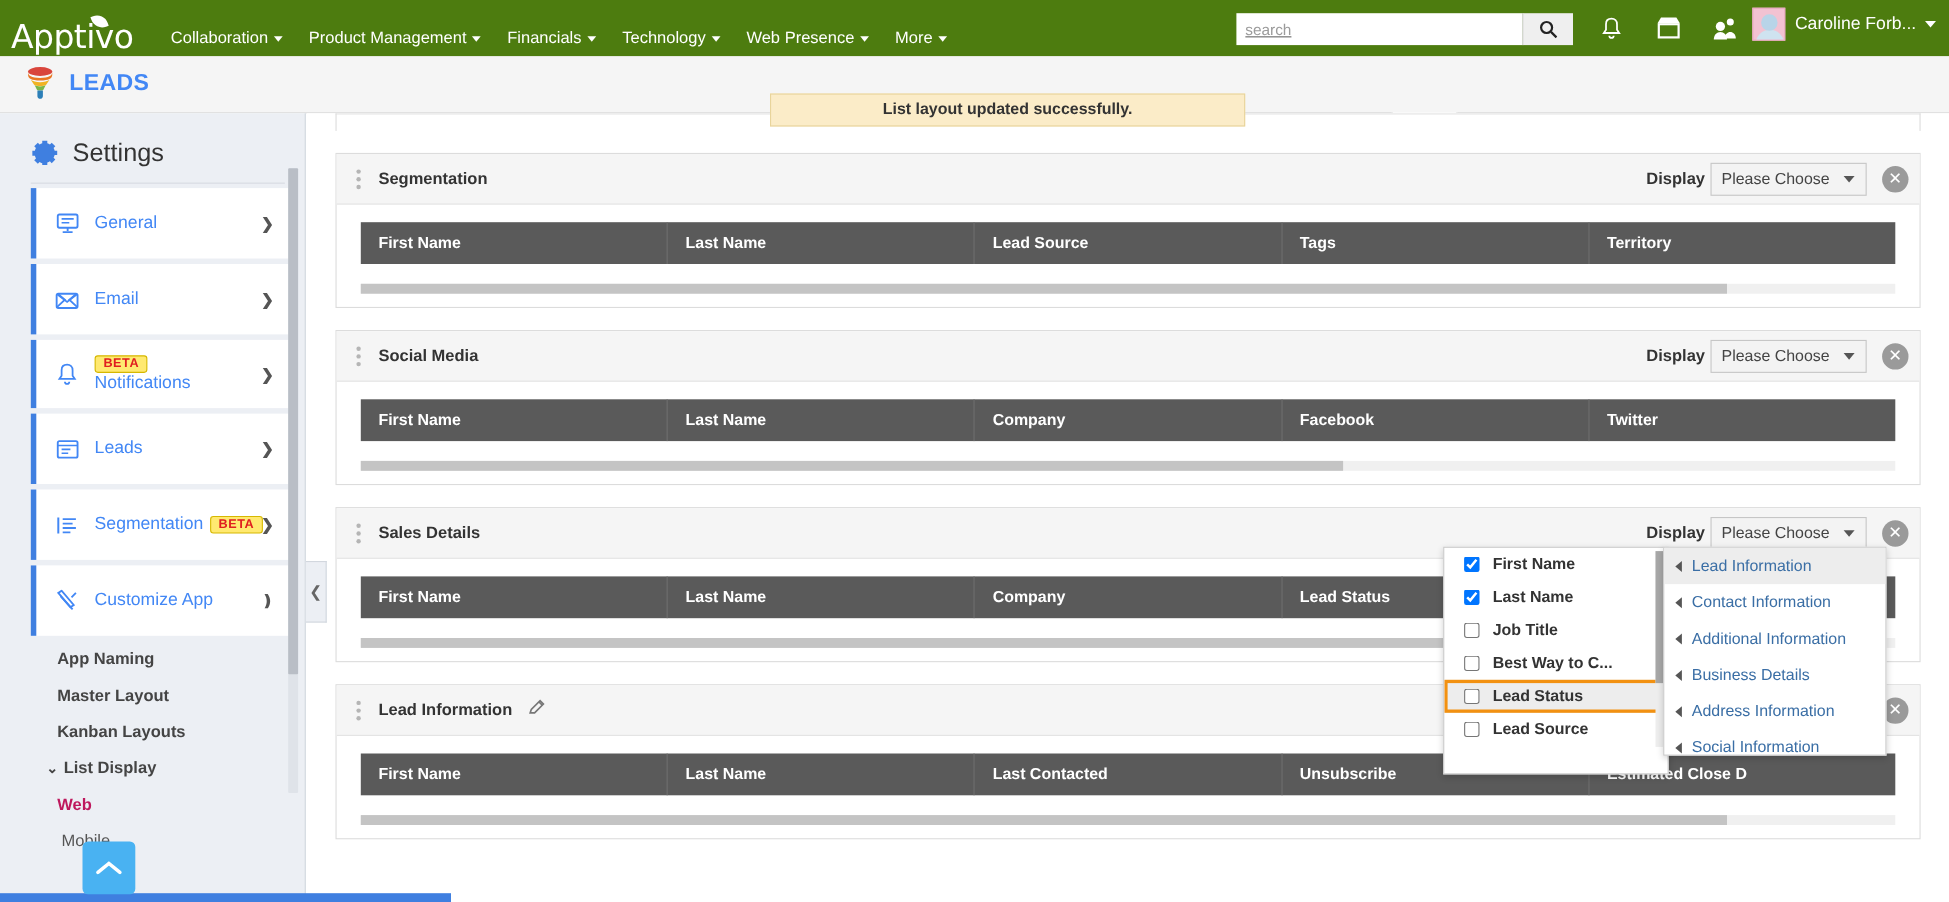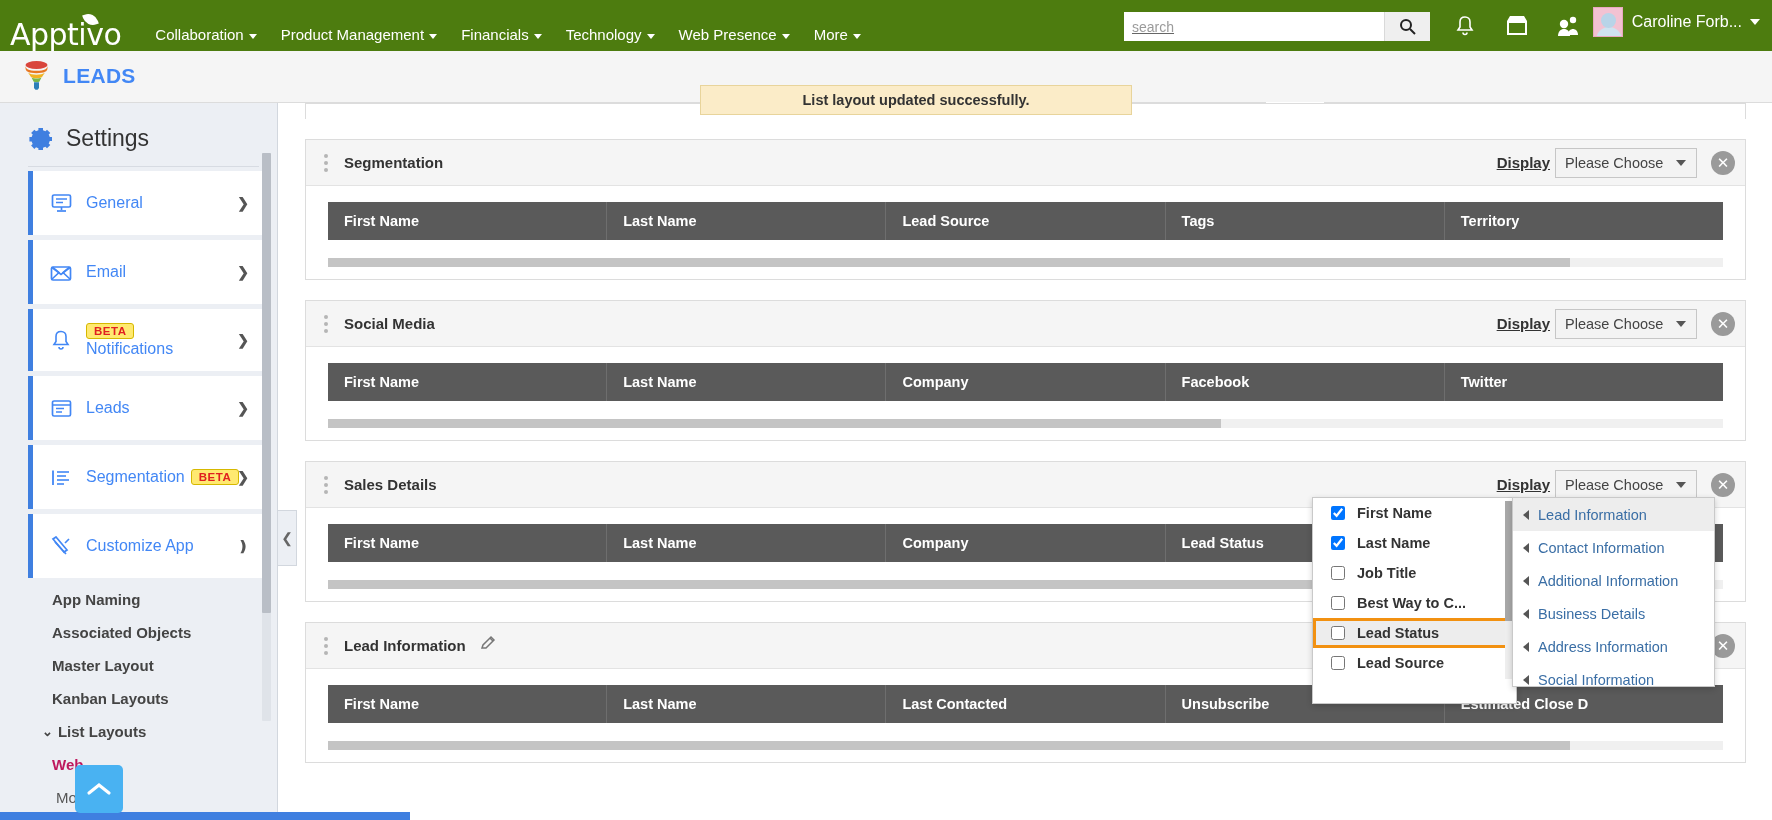--- a/index.html
+++ b/index.html
@@ -208,21 +208,21 @@
     height:46px; background:#f5f5f5; border-bottom:1px solid #e3e3e3;
     display:flex; align-items:center; position:relative;
   }
   .grip{
     margin-left:18px; width:4px; display:flex; flex-direction:column; gap:3px;
   }
   .grip i{ width:4px;height:4px;border-radius:50%; background:#b5b5b5; display:block;}
   .sec-title{ margin-left:16px; font-size:15px; font-weight:bold; color:#333; }
   .edit-pencil{ margin-left:14px; cursor:pointer; }
   .display-label{
-    position:absolute; right:195px; font-size:15px; font-weight:bold; color:#333;text-decoration:underline;
+    position:absolute; right:195px; font-size:15px; font-weight:bold; color:#333;
   }
   .display-select{
     position:absolute; right:48px; width:142px; height:30px;
     background:#f3f3f3; border:1px solid #c6c6c6;
     display:flex; align-items:center; padding:0 9px;
     font-size:14.5px; color:#444; cursor:pointer;
   }
   .display-select .dcaret{
     position:absolute; right:10px;
     border-left:5px solid transparent; border-right:5px solid transparent;
@@ -486,26 +486,25 @@
       <svg width="22" height="21" viewBox="0 0 22 21">
         <path d="M3 3l11 13 3-2L6 1z" fill="none" stroke="#4287f5" stroke-width="1.7"></path>
         <path d="M19 3l-4 4M16 18L5 6" fill="none" stroke="#4287f5" stroke-width="1.7"></path>
       </svg>
     </span>
     <span class="s-label">Customize App</span>
     <span class="chev">❫</span>
   </div>
 
   <div class="sub-item">App Naming</div>
-  <div class="sub-item">Associated Objects</div>
   <div class="sub-item">Master Layout</div>
   <div class="sub-item">Kanban Layouts</div>
   <div class="sub-item caretted">
     <span class="dchev">⌄</span>
-    <span>List Layouts</span>
+    <span>List Display</span>
   </div>
   <div class="sub-item blue">Web</div>
   <div class="sub-item grey">Mobile</div>
 
   <div id="side-scrollbar">
     <div id="side-scrollthumb"></div>
   </div>
 </div>
 
 <div id="collapse-handle">❮</div>

